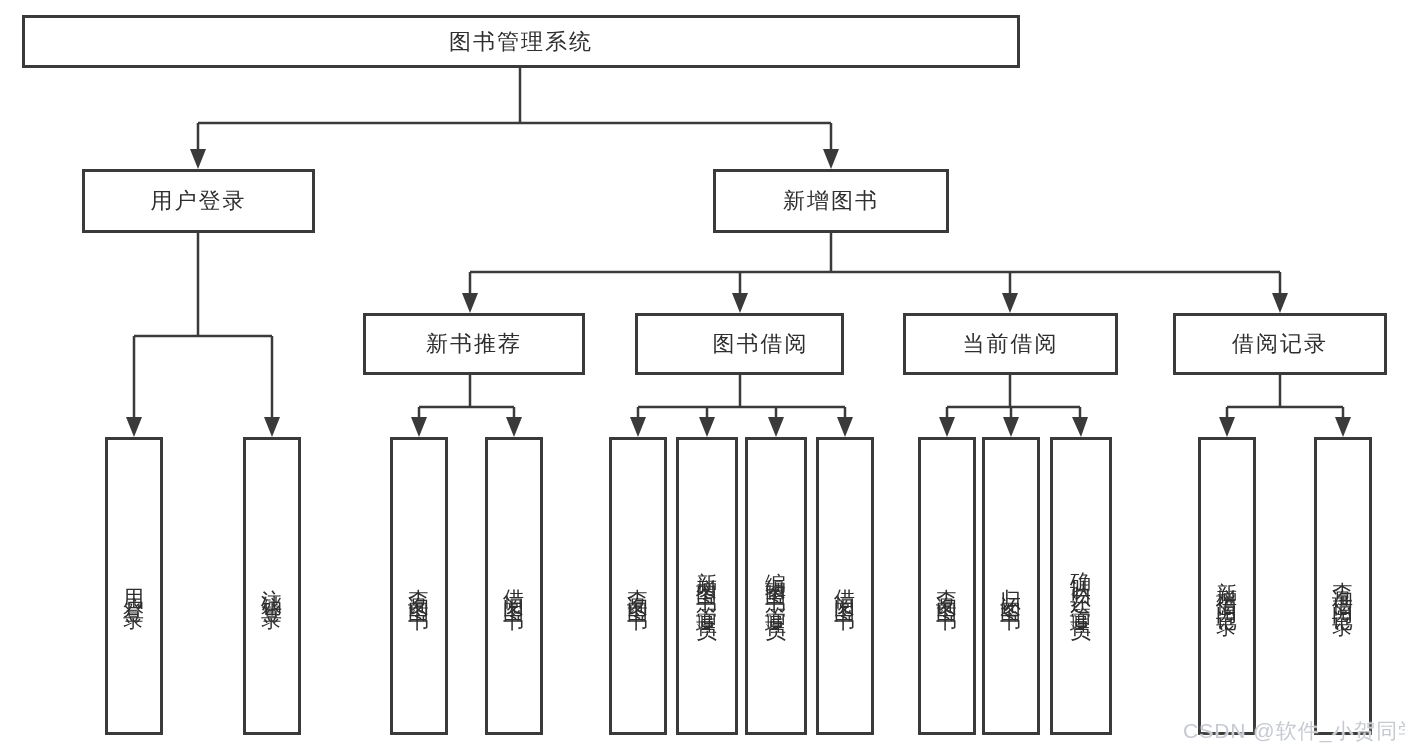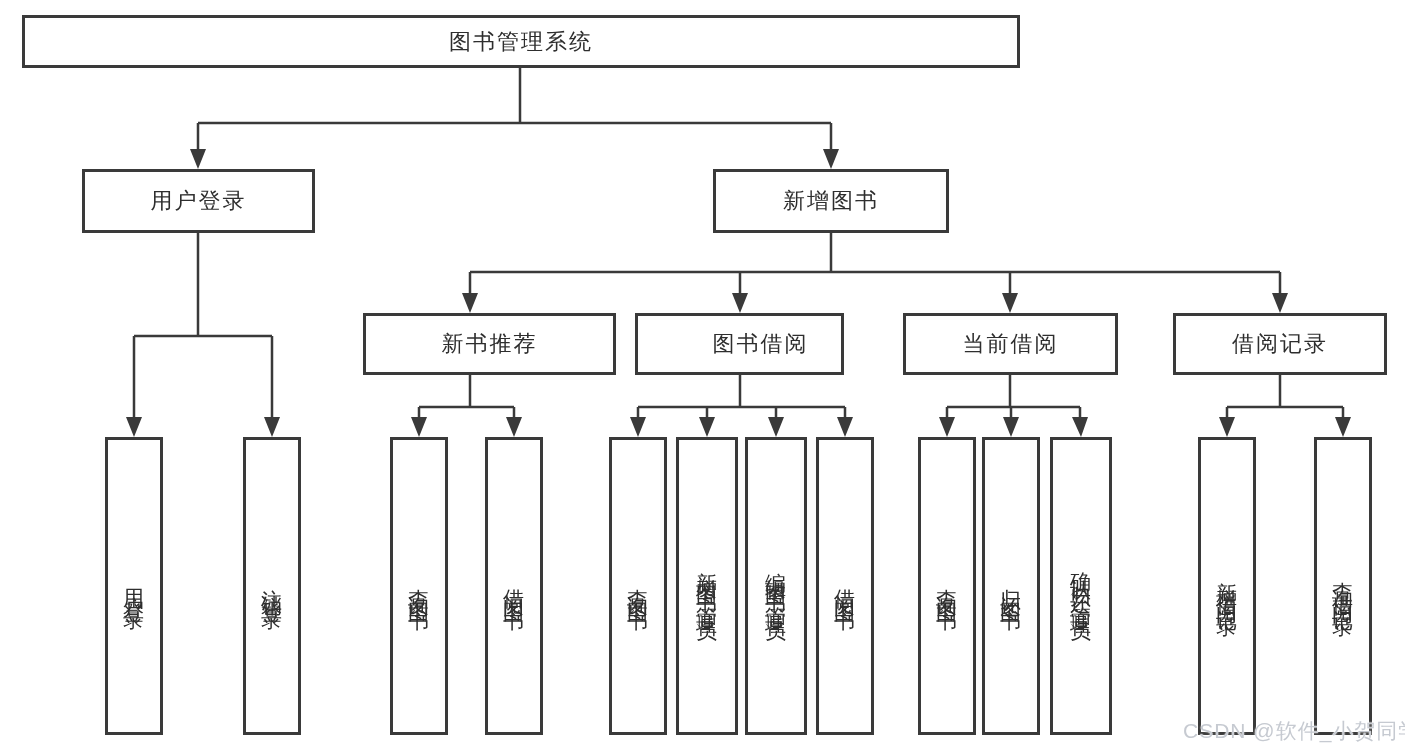--- a/index.html
+++ b/index.html
@@ -46,21 +46,21 @@
          M630,417h16L638,437z M699,417h16L707,437z M768,417h16L776,437z M837,417h16L845,437z
          M939,417h16L947,437z M1003,417h16L1011,437z M1072,417h16L1081,437z
          M1219,417h16L1227,437z M1335,417h16L1343,437z"></path>
   </svg>
 
   <div class="box" style="left:22px;top:15px;width:998px;height:53px;">图书管理系统</div>
 
   <div class="box" style="left:82px;top:169px;width:233px;height:64px;">用户登录</div>
   <div class="box" style="left:713px;top:169px;width:236px;height:64px;">新增图书</div>
 
-  <div class="box" style="left:363px;top:313px;width:253px;height:62px;">新书推荐</div>
+  <div class="box" style="left:363px;top:313px;width:222px;height:62px;">新书推荐</div>
   <div class="box" style="left:635px;top:313px;width:209px;height:62px;padding-left:42px;">图书借阅</div>
   <div class="box" style="left:1173px;top:313px;width:214px;height:62px;">借阅记录</div>
   <div class="box" style="left:903px;top:313px;width:215px;height:62px;">当前借阅</div>
 
   <div class="vbox" style="left:105px;top:437px;width:58px;height:298px;">
     <span class="vtext">用户登录</span>
   </div>
   <div class="vbox" style="left:243px;top:437px;width:58px;height:298px;">
     <span class="vtext">注销登录</span>
   </div>

